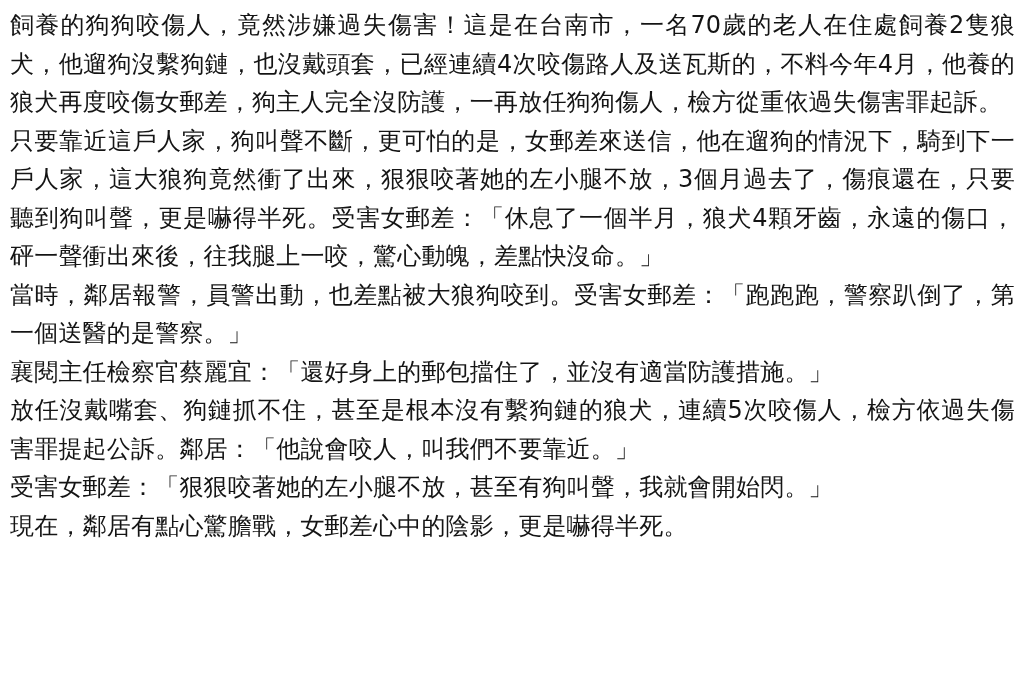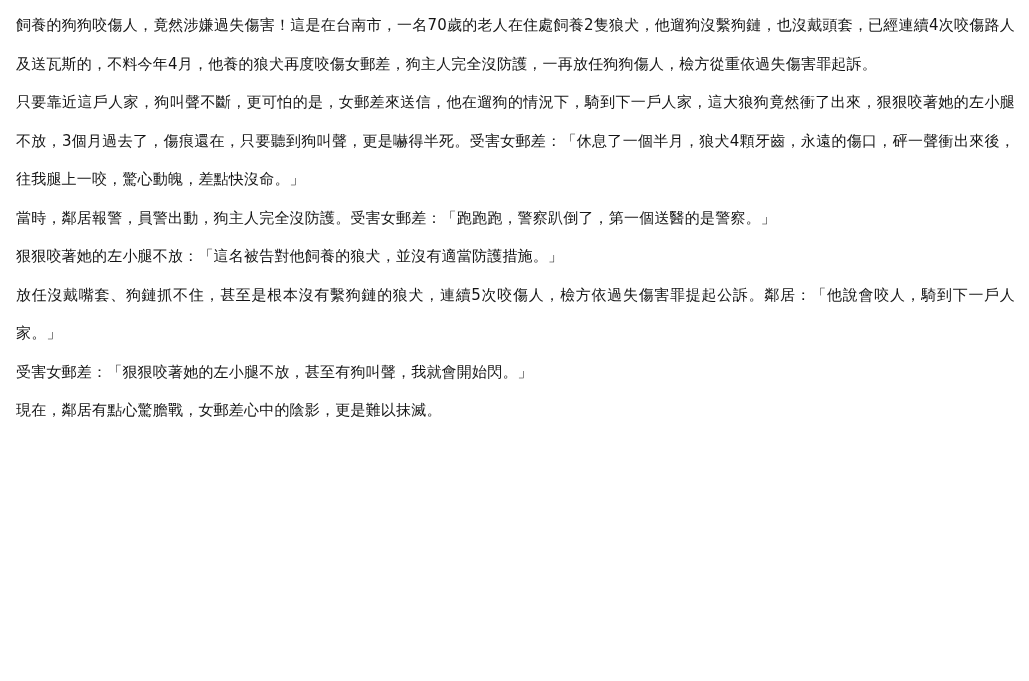--- a/index.html
+++ b/index.html
@@ -12,34 +12,34 @@
     background: #ffffff;
     font-family: "DejaVu Sans", "Liberation Sans", sans-serif;
     color: #1a1a1a;
     overflow: hidden;
   }
   .article {
     padding: 6px 14px 0 6px;
     box-sizing: border-box;
   }
   .para {
-    font-size: 15px;
+    font-size: 24px;
     line-height: 38.5px;
     letter-spacing: 0.2px;
     text-align: justify;
     text-justify: inter-ideograph;
-    margin: 0 0 0 10px;
+    margin: 0 0 0 4px;
     color: #141414;
     word-break: break-all;
   }
 </style>
 </head>
 <body>
 
 <div class="article">
   <p class="para">飼養的狗狗咬傷人，竟然涉嫌過失傷害！這是在台南市，一名70歲的老人在住處飼養2隻狼犬，他遛狗沒繫狗鏈，也沒戴頭套，已經連續4次咬傷路人及送瓦斯的，不料今年4月，他養的狼犬再度咬傷女郵差，狗主人完全沒防護，一再放任狗狗傷人，檢方從重依過失傷害罪起訴。</p>
   <p class="para">只要靠近這戶人家，狗叫聲不斷，更可怕的是，女郵差來送信，他在遛狗的情況下，騎到下一戶人家，這大狼狗竟然衝了出來，狠狠咬著她的左小腿不放，3個月過去了，傷痕還在，只要聽到狗叫聲，更是嚇得半死。受害女郵差：「休息了一個半月，狼犬4顆牙齒，永遠的傷口，砰一聲衝出來後，往我腿上一咬，驚心動魄，差點快沒命。」</p>
-  <p class="para">當時，鄰居報警，員警出動，狗主人完全沒防護。受害女郵差：「跑跑跑，警察趴倒了，第一個送醫的是警察。」</p>
-  <p class="para">狠狠咬著她的左小腿不放：「這名被告對他飼養的狼犬，並沒有適當防護措施。」</p>
-  <p class="para">放任沒戴嘴套、狗鏈抓不住，甚至是根本沒有繫狗鏈的狼犬，連續5次咬傷人，檢方依過失傷害罪提起公訴。鄰居：「他說會咬人，騎到下一戶人家。」</p>
+  <p class="para">當時，鄰居報警，員警出動，也差點被大狼狗咬到。受害女郵差：「跑跑跑，警察趴倒了，第一個送醫的是警察。」</p>
+  <p class="para">襄閱主任檢察官蔡麗宜：「還好身上的郵包擋住了，並沒有適當防護措施。」</p>
+  <p class="para">放任沒戴嘴套、狗鏈抓不住，甚至是根本沒有繫狗鏈的狼犬，連續5次咬傷人，檢方依過失傷害罪提起公訴。鄰居：「他說會咬人，叫我們不要靠近。」</p>
   <p class="para">受害女郵差：「狠狠咬著她的左小腿不放，甚至有狗叫聲，我就會開始閃。」</p>
-  <p class="para">現在，鄰居有點心驚膽戰，女郵差心中的陰影，更是難以抹滅。</p>
+  <p class="para">現在，鄰居有點心驚膽戰，女郵差心中的陰影，更是嚇得半死。</p>
 </div>
 
 </body></html>

